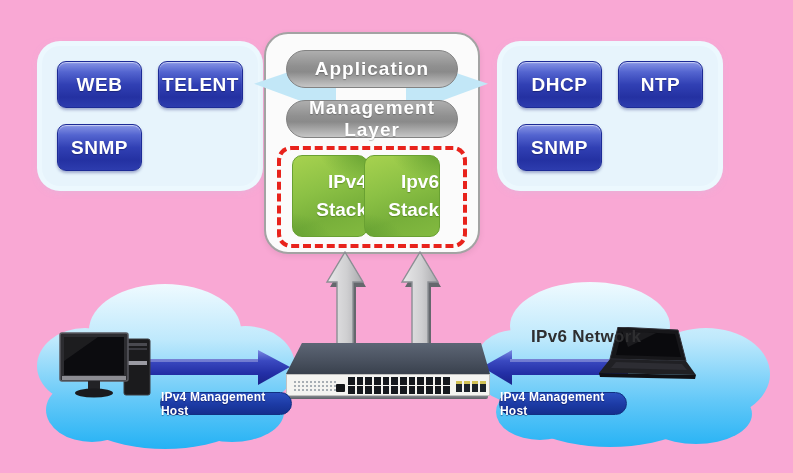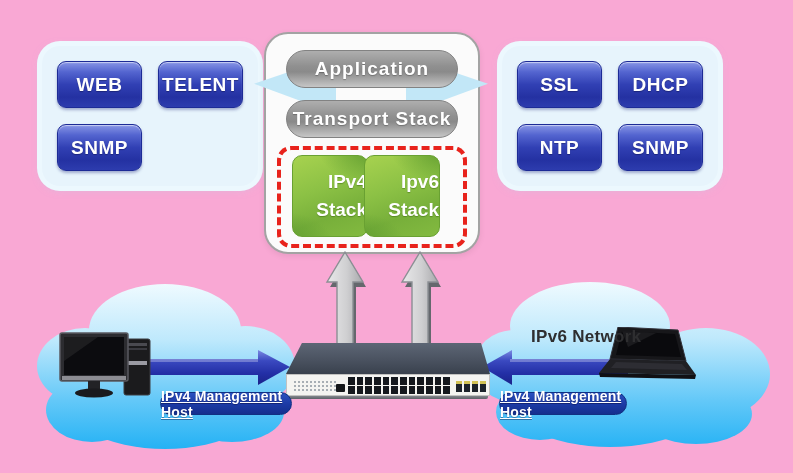--- a/index.html
+++ b/index.html
@@ -44,24 +44,24 @@
   .stack-btn.v6{left:364px;}
   
   .cloud-svg{position:absolute;z-index:1;}
   
   .net-arrow{position:absolute;z-index:2;}
   .device-svg{position:absolute;z-index:3;}
   .up-arrows{position:absolute;left:315px;top:250px;z-index:5;}
   .net-label{position:absolute;z-index:8;font-size:17px;font-weight:bold;color:#2e2e30;letter-spacing:.3px;}
   .net-label.left{left:152px;top:325px;}
   .net-label.right{left:496px;top:327px;margin-left:35px;}
-  .host-pill{position:absolute;z-index:8;height:23px;border-radius:12px;color:#fff;font-size:14px;
+  .host-pill{position:absolute;z-index:8;height:23px;border-radius:12px;color:#fff;font-size:12px;
              font-weight:bold;display:flex;align-items:center;justify-content:center;letter-spacing:.2px;
              background:linear-gradient(180deg,#2a50c0 0%,#1c3aa4 55%,#142f8e 100%);
-             border:1px solid #103082;box-sizing:border-box;text-shadow:0 1px 1px rgba(0,0,50,.4);text-decoration:underline;}
+             border:1px solid #103082;box-sizing:border-box;text-shadow:0 1px 1px rgba(0,0,50,.4);}
   .host-pill.left{left:160px;top:392px;width:132px;}
   .host-pill.right{left:499px;top:392px;width:128px;}
   
   .switch{position:absolute;left:286px;top:343px;width:204px;height:57px;z-index:7;}
   .switch-top{position:absolute;left:0;top:0;width:204px;height:31px;
               clip-path:polygon(7.8% 0,95.6% 0,100% 100%,0 100%);
               background:linear-gradient(180deg,#5d6675 0%,#4a5260 55%,#39414d 100%);}
   .switch-front{position:absolute;left:0;top:31px;width:204px;height:22px;background:#f4f4f1;
                 border:1px solid #c2c2c0;box-sizing:border-box;}
   .led-grid{position:absolute;left:6px;top:5px;width:44px;height:12px;
@@ -161,31 +161,30 @@
     <polygon points="3,46 100,48 99,52 4,50" fill="#101014"></polygon>
   </svg>
 
   <div class="proto-panel left">
     <div class="proto-btn">WEB</div>
     <div class="proto-btn">TELENT</div>
     <div class="proto-btn">SNMP</div>
   </div>
 
   <div class="proto-panel right">
-    <div class="proto-btn">SSL</div>
     <div class="proto-btn">DHCP</div>
     <div class="proto-btn">NTP</div>
     <div class="proto-btn">SNMP</div>
   </div>
 
   <div class="stack-panel"></div>
   <div class="beam left"></div>
   <div class="beam right"></div>
   <div class="layer-pill application">Application</div>
-  <div class="layer-pill transport">Transport Stack</div>
+  <div class="layer-pill transport">Management Layer</div>
   <div class="dashed-box"></div>
   <div class="stack-btn v4">
     <span>IPv4</span>
     <span>Stack</span>
   </div>
   <div class="stack-btn v6">
     <span>Ipv6</span>
     <span>Stack</span>
   </div>
 

